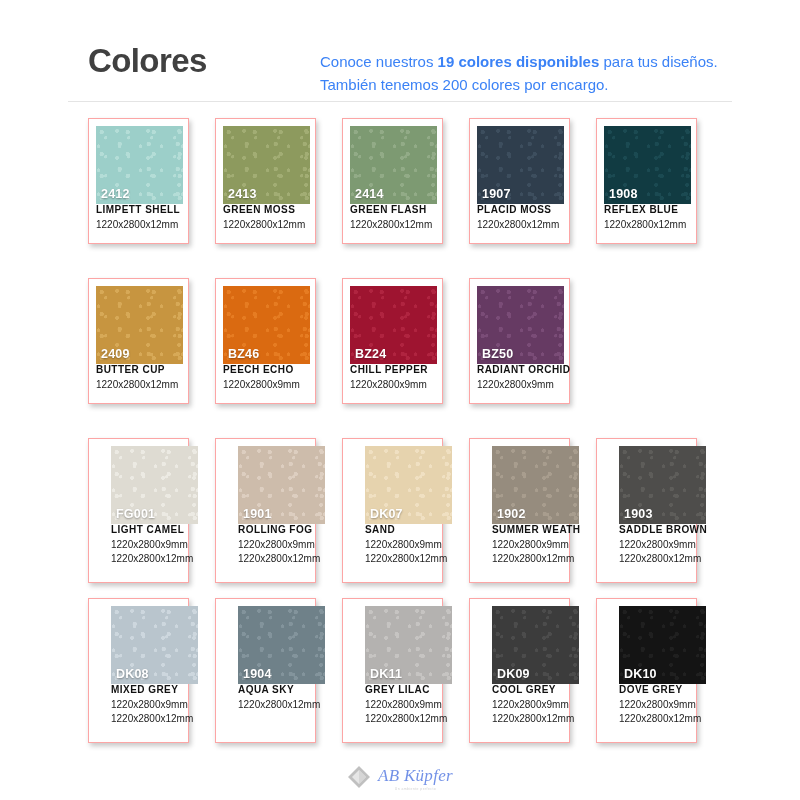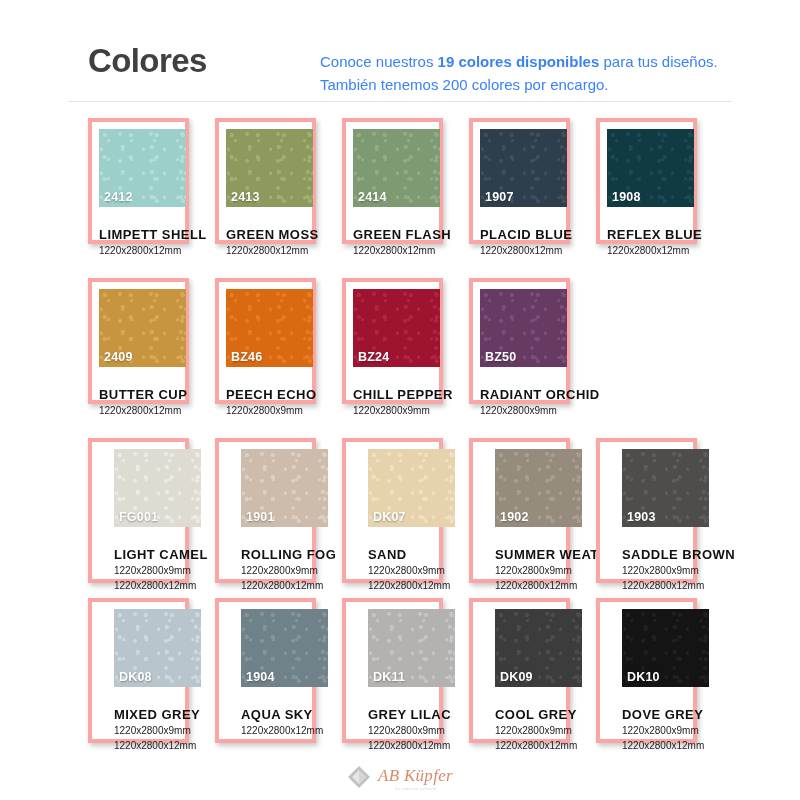--- a/index.html
+++ b/index.html
@@ -66,21 +66,21 @@
     gap: 26px;
   }
   .row-1 { top: 118px; }
   .row-2 { top: 278px; }
   .row-3 { top: 438px; }
   .row-4 { top: 598px; }
 
   .card {
     width: 101px;
     background: #ffffff;
-    border: 4px solid #fca5a5;
+    border: 1px solid #fca5a5;
     box-shadow: 2px 3px 5px rgba(0,0,0,0.22);
     box-sizing: border-box;
     padding: 7px 7px 0 7px;
     position: relative;
   }
   .card.h-short { height: 126px; }
   .card.h-tall  { height: 145px; padding-left: 22px; }
   .card.empty {
     visibility: hidden;
     box-shadow: none;
@@ -105,22 +105,22 @@
     font-size: 12.5px;
     font-weight: bold;
     letter-spacing: 0.2px;
     line-height: 1.1;
     text-shadow: 0 1px 2px rgba(0,0,0,0.35);
   }
   .code.light { color: #ffffff; }
   .code.dark  { color: #ffffff; }
 
   .c-name {
-    margin-top: 20px;
-    font-size: 13px;
+    margin-top: 0;
+    font-size: 10px;
     font-weight: bold;
     letter-spacing: 0.45px;
     color: #111111;
     line-height: 1.25;
     white-space: nowrap;
   }
   .c-dims {
     margin-top: 1px;
     font-size: 10px;
     color: #222222;
@@ -148,21 +148,21 @@
   .logo-mark { display: block; }
   .logo-textwrap {
     display: flex;
     flex-direction: column;
     align-items: center;
   }
   .logo-text {
     font-family: "Liberation Serif", serif;
     font-size: 17px;
     font-style: italic;
-    color: #c2410c;
+    color: #1d4ed8;
     letter-spacing: 0.3px;
     line-height: 1;
   }
   .logo-tag {
     font-size: 3.4px;
     color: #b4b4b4;
     letter-spacing: 0.45px;
     margin-top: 3px;
     white-space: nowrap;
   }
@@ -203,21 +203,21 @@
           <span class="code light">2414</span>
         </div>
         <div class="c-name">GREEN FLASH</div>
         <div class="c-dims">1220x2800x12mm</div>
       </div>
       <div class="card h-short">
         <div class="swatch">
           <div class="tex" style="background: radial-gradient(circle at 22% 28%, rgb(61, 78, 94) 0px, rgb(61, 78, 94) 8%, transparent 9%) 0% 0% / 26px 22px, radial-gradient(circle at 68% 18%, rgb(61, 78, 94) 0px, rgb(61, 78, 94) 6%, transparent 7%) 0% 0% / 31px 27px, radial-gradient(circle at 42% 62%, rgb(61, 78, 94) 0px, rgb(61, 78, 94) 9%, transparent 10%) 0% 0% / 23px 19px, radial-gradient(circle at 82% 72%, rgb(61, 78, 94) 0px, rgb(61, 78, 94) 7%, transparent 8%) 0% 0% / 29px 25px, radial-gradient(circle at 12% 84%, rgb(61, 78, 94) 0px, rgb(61, 78, 94) 6%, transparent 7%) 0% 0% / 21px 24px, linear-gradient(rgb(47, 62, 77), rgb(47, 62, 77)) 0% 0% / 100% 100% rgb(47, 62, 77);"></div>
           <span class="code dark">1907</span>
         </div>
-        <div class="c-name">PLACID BLUE</div>
+        <div class="c-name">PLACID MOSS</div>
         <div class="c-dims">1220x2800x12mm</div>
       </div>
       <div class="card h-short">
         <div class="swatch">
           <div class="tex" style="background: radial-gradient(circle at 22% 28%, rgb(27, 74, 82) 0px, rgb(27, 74, 82) 8%, transparent 9%) 0% 0% / 26px 22px, radial-gradient(circle at 68% 18%, rgb(27, 74, 82) 0px, rgb(27, 74, 82) 6%, transparent 7%) 0% 0% / 31px 27px, radial-gradient(circle at 42% 62%, rgb(27, 74, 82) 0px, rgb(27, 74, 82) 9%, transparent 10%) 0% 0% / 23px 19px, radial-gradient(circle at 82% 72%, rgb(27, 74, 82) 0px, rgb(27, 74, 82) 7%, transparent 8%) 0% 0% / 29px 25px, radial-gradient(circle at 12% 84%, rgb(27, 74, 82) 0px, rgb(27, 74, 82) 6%, transparent 7%) 0% 0% / 21px 24px, linear-gradient(rgb(17, 59, 66), rgb(17, 59, 66)) 0% 0% / 100% 100% rgb(17, 59, 66);"></div>
           <span class="code dark">1908</span>
         </div>
         <div class="c-name">REFLEX BLUE</div>
         <div class="c-dims">1220x2800x12mm</div>
       </div>

